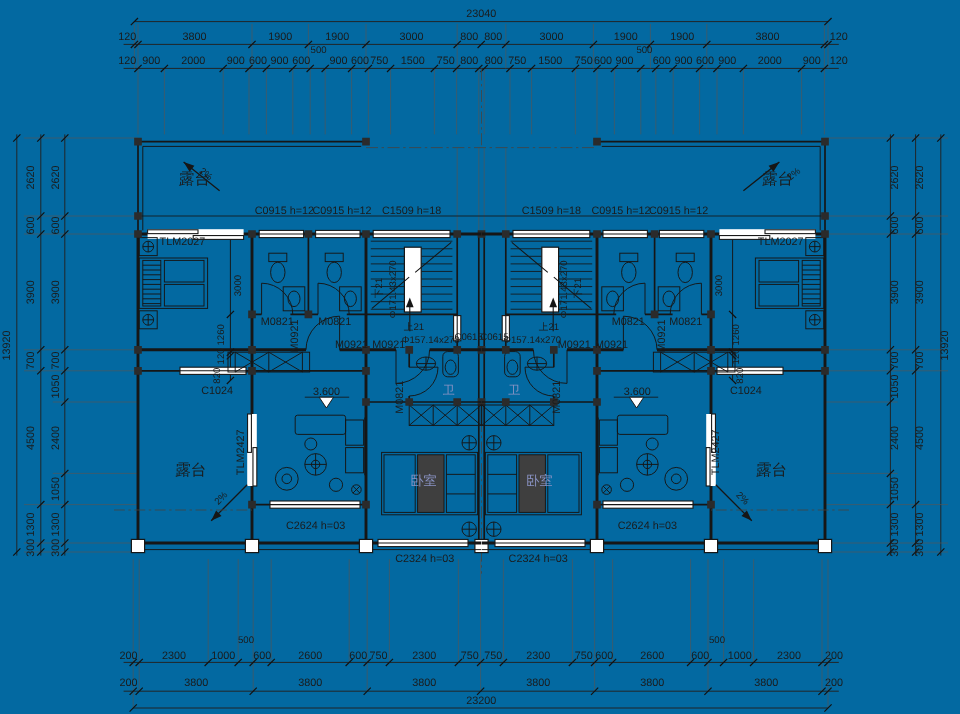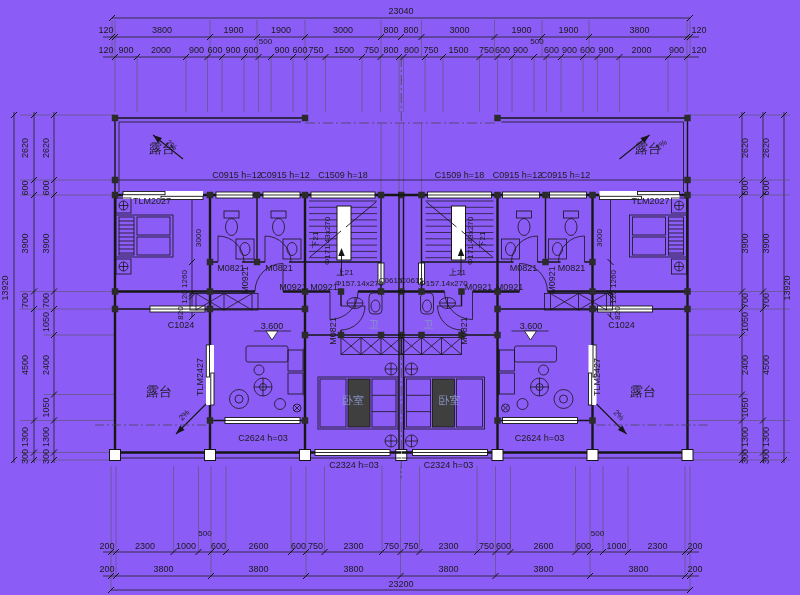--- a/index.html
+++ b/index.html
@@ -1,16 +1,16 @@
 <!DOCTYPE html>
 <html><head>
 <meta charset="utf-8">
 <style>
   html,body{margin:0;padding:0;background:#f5f5f5;}
-  #stage{width:800px;height:595px;background:#8b5cf6;position:relative;overflow:hidden;}
+  #stage{width:800px;height:595px;background:#0369a1;position:relative;overflow:hidden;}
   svg{display:block;}
   text{font-family:"Liberation Sans","DejaVu Sans",sans-serif;}
 </style>
 </head>
 <body>
 
 <div id="stage">
 <svg width="800" height="595" viewBox="0 0 800 595">
 
   <g stroke="#222" stroke-width="0.8" fill="none">

